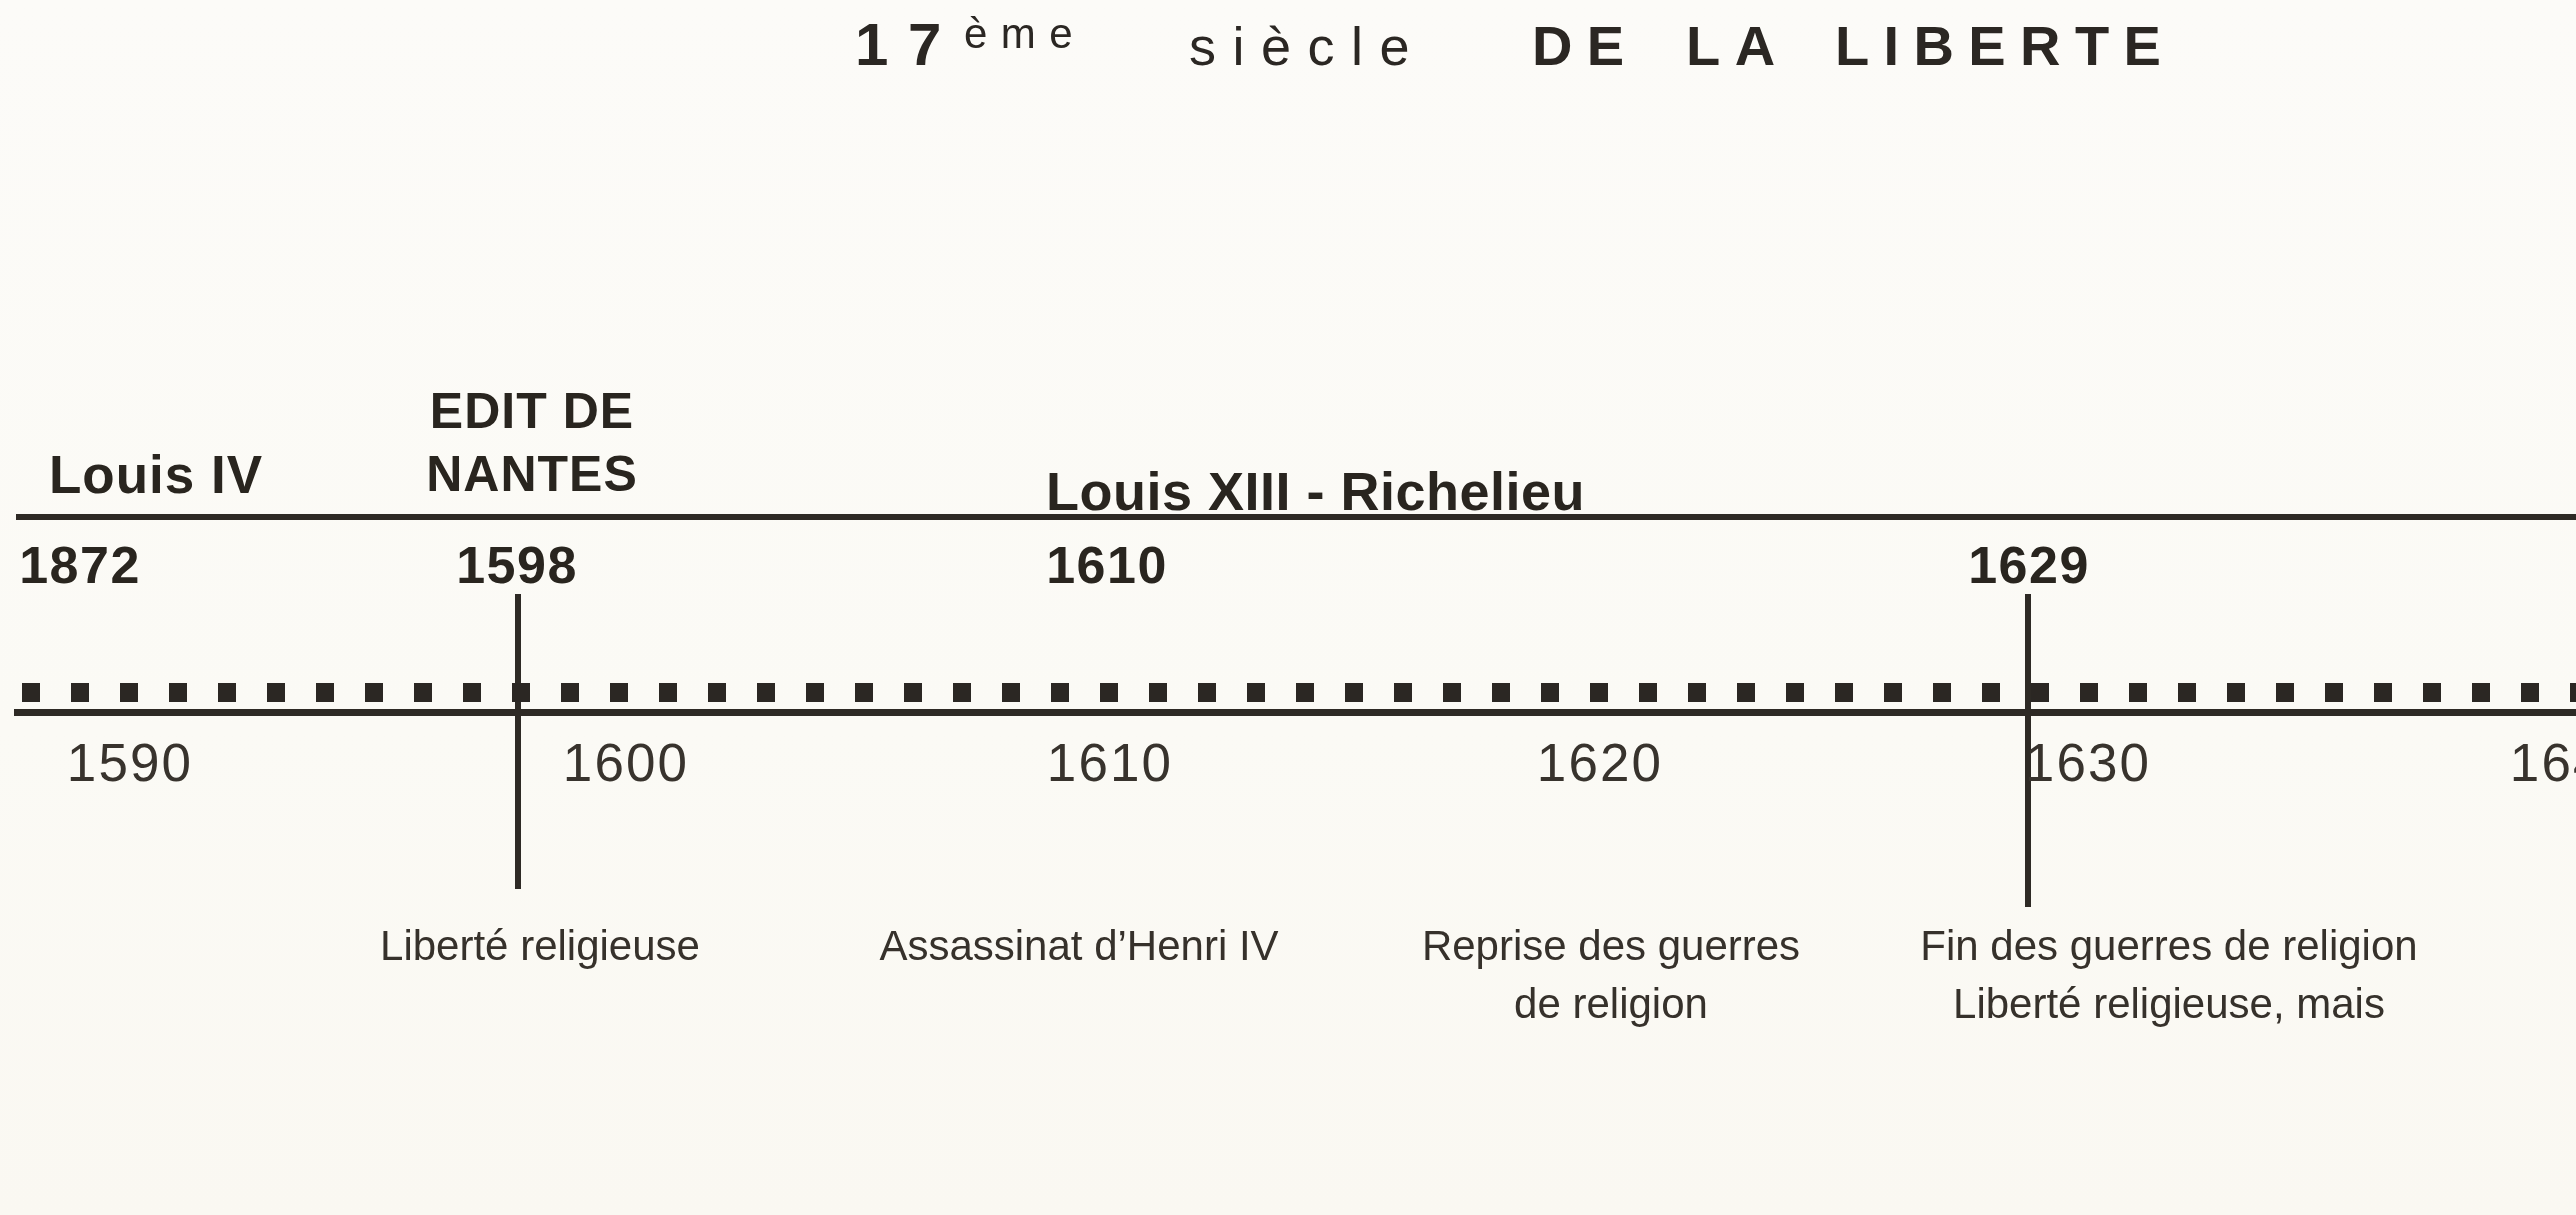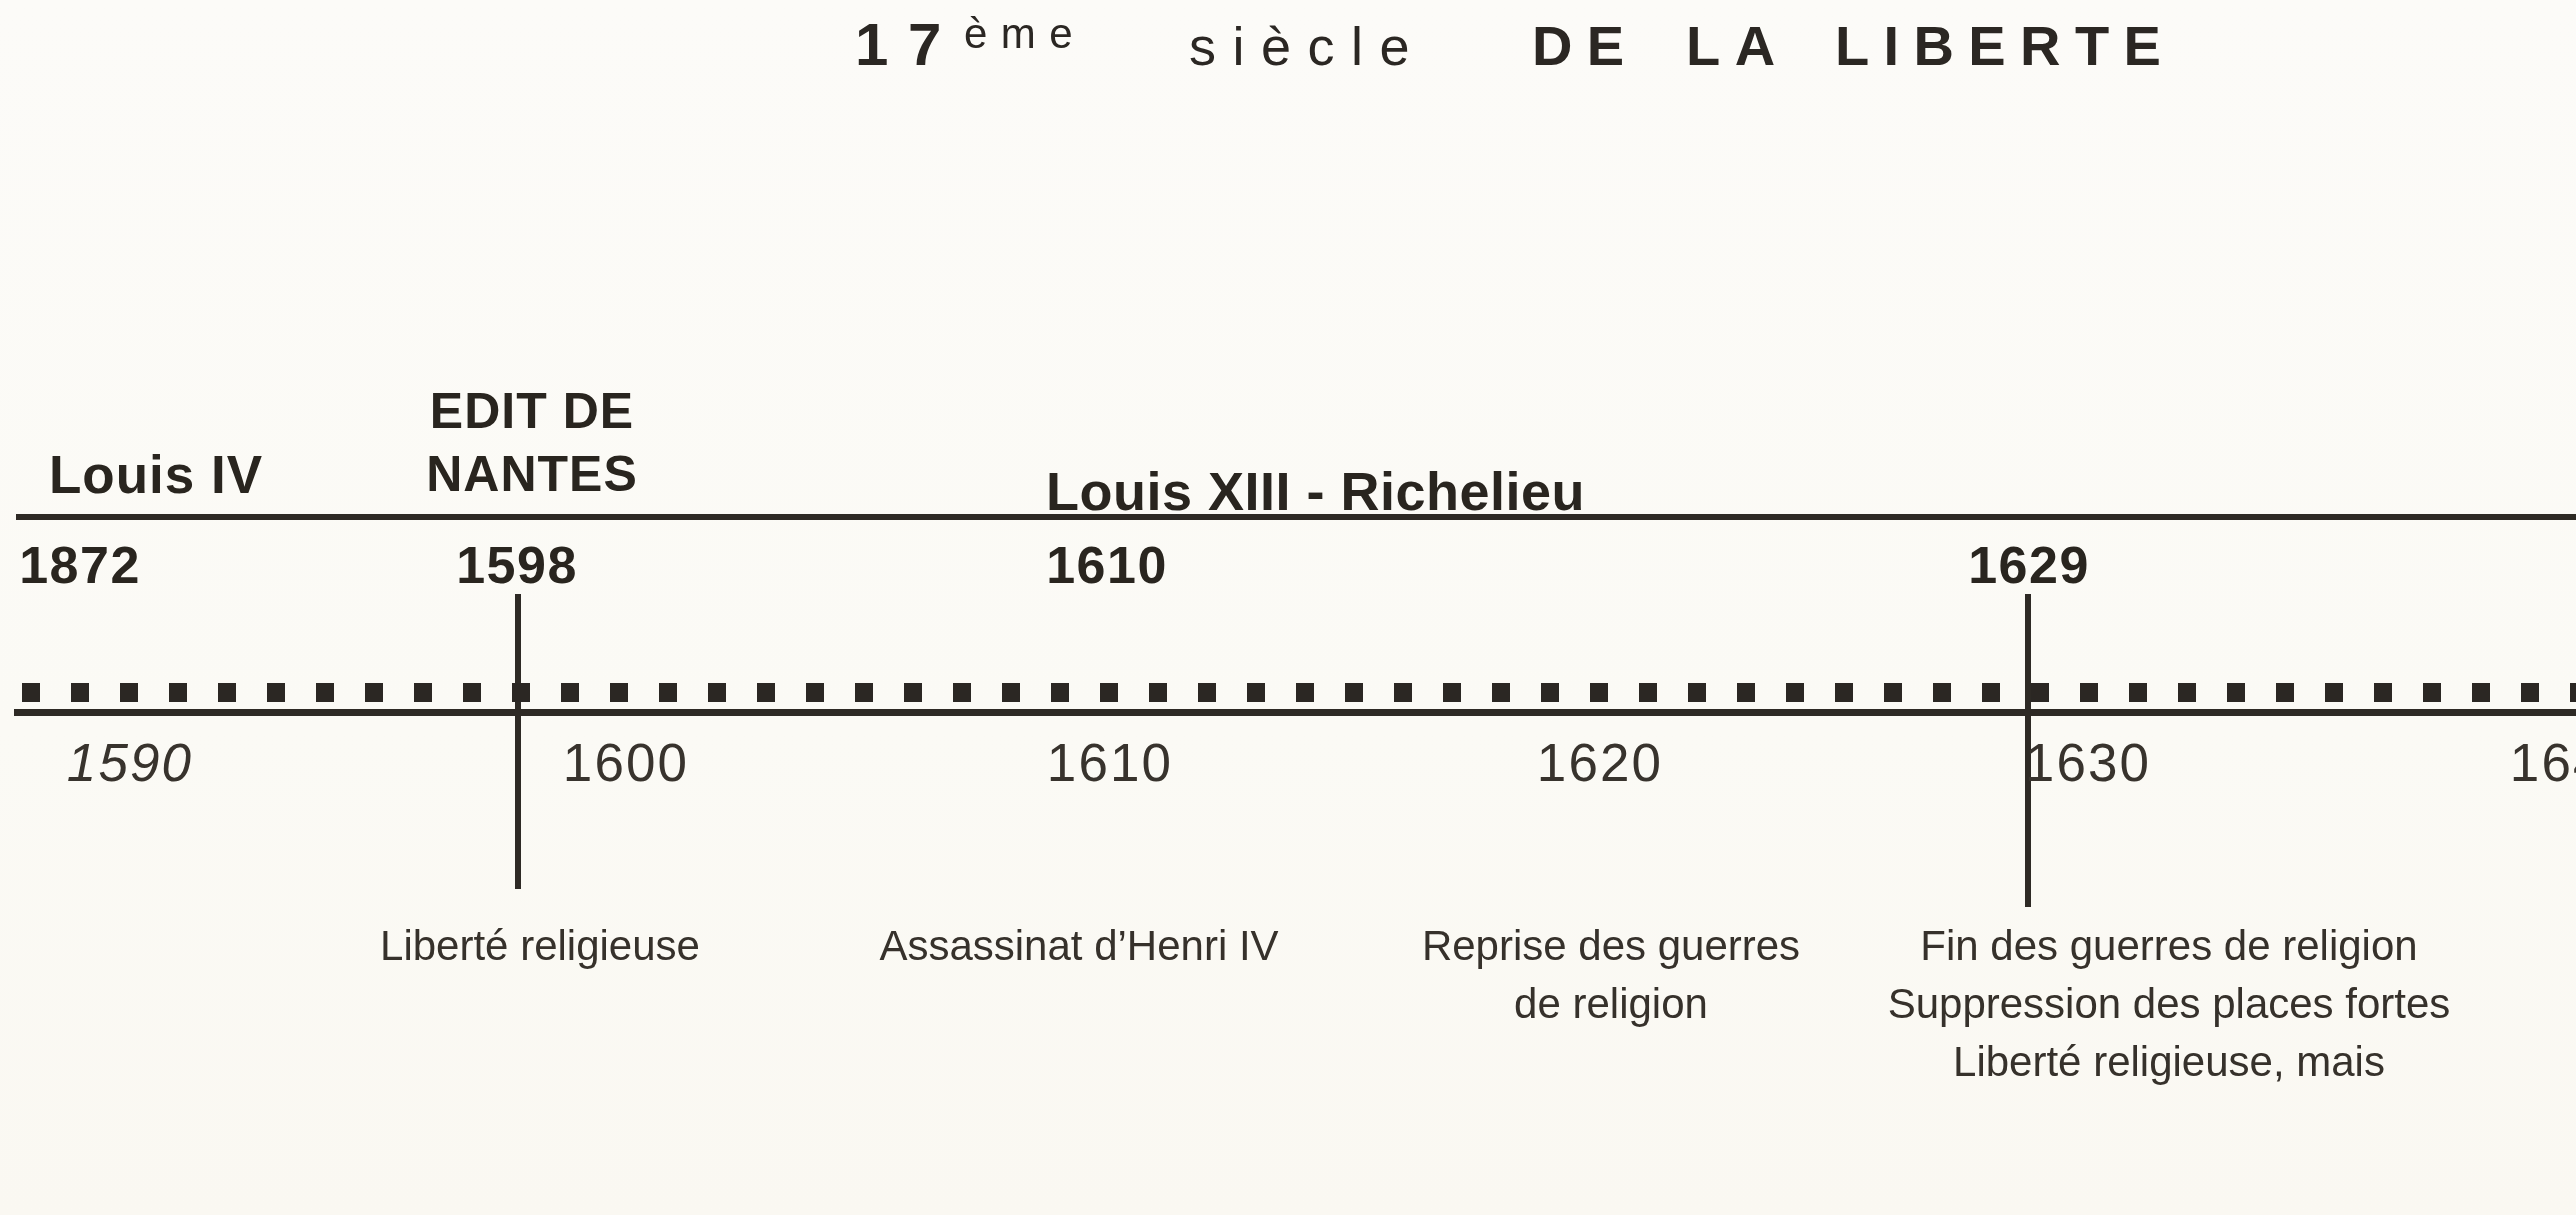--- a/index.html
+++ b/index.html
@@ -83,34 +83,33 @@
 <div class="abs cx event-year" style="left:517px;">1598</div>
 <div class="abs cx event-year" style="left:1107px;">1610</div>
 <div class="abs cx event-year" style="left:2029px;">1629</div>
 
 <div class="abs tick tick-1598"></div>
 <div class="abs tick tick-1629"></div>
 
 <div class="abs dash-scale"></div>
 <div class="abs rule-axis"></div>
 
-<div class="abs cx axis-year" style="left:130px;font-style:italic;">1590</div>
+<div class="abs cx axis-year" style="left:130px;">1590</div>
 <div class="abs cx axis-year" style="left:626px;">1600</div>
 <div class="abs cx axis-year" style="left:1110px;">1610</div>
 <div class="abs cx axis-year" style="left:1600px;">1620</div>
 <div class="abs cx axis-year" style="left:2088px;">1630</div>
 <div class="abs cx axis-year" style="left:2573px;">1640</div>
 
 <div class="abs cx note" style="left:540px;">Liberté religieuse</div>
 
 <div class="abs cx note" style="left:1079px;">Assassinat d’Henri IV</div>
 
 <div class="abs cx note" style="left:1611px;">
   <div>Reprise des guerres</div>
   <div>de religion</div>
 </div>
 
 <div class="abs cx note" style="left:2169px;">
   <div>Fin des guerres de religion</div>
-  <div>Suppression des places fortes</div>
   <div>Liberté religieuse, mais</div>
 </div>
 
 
 </body></html>

